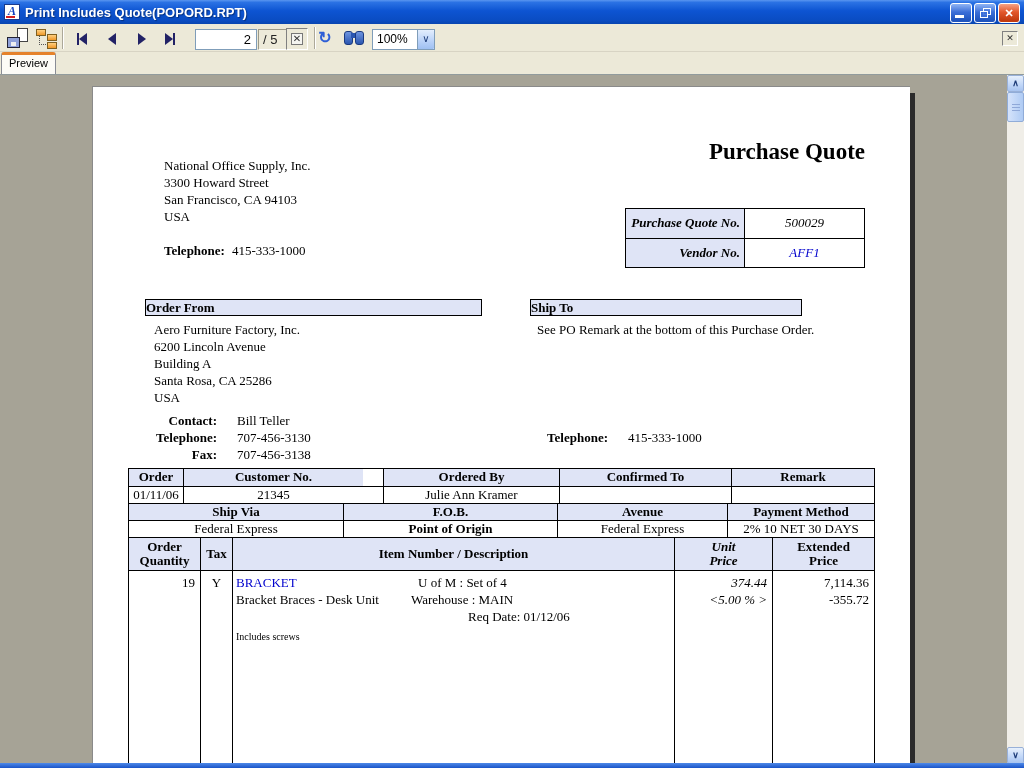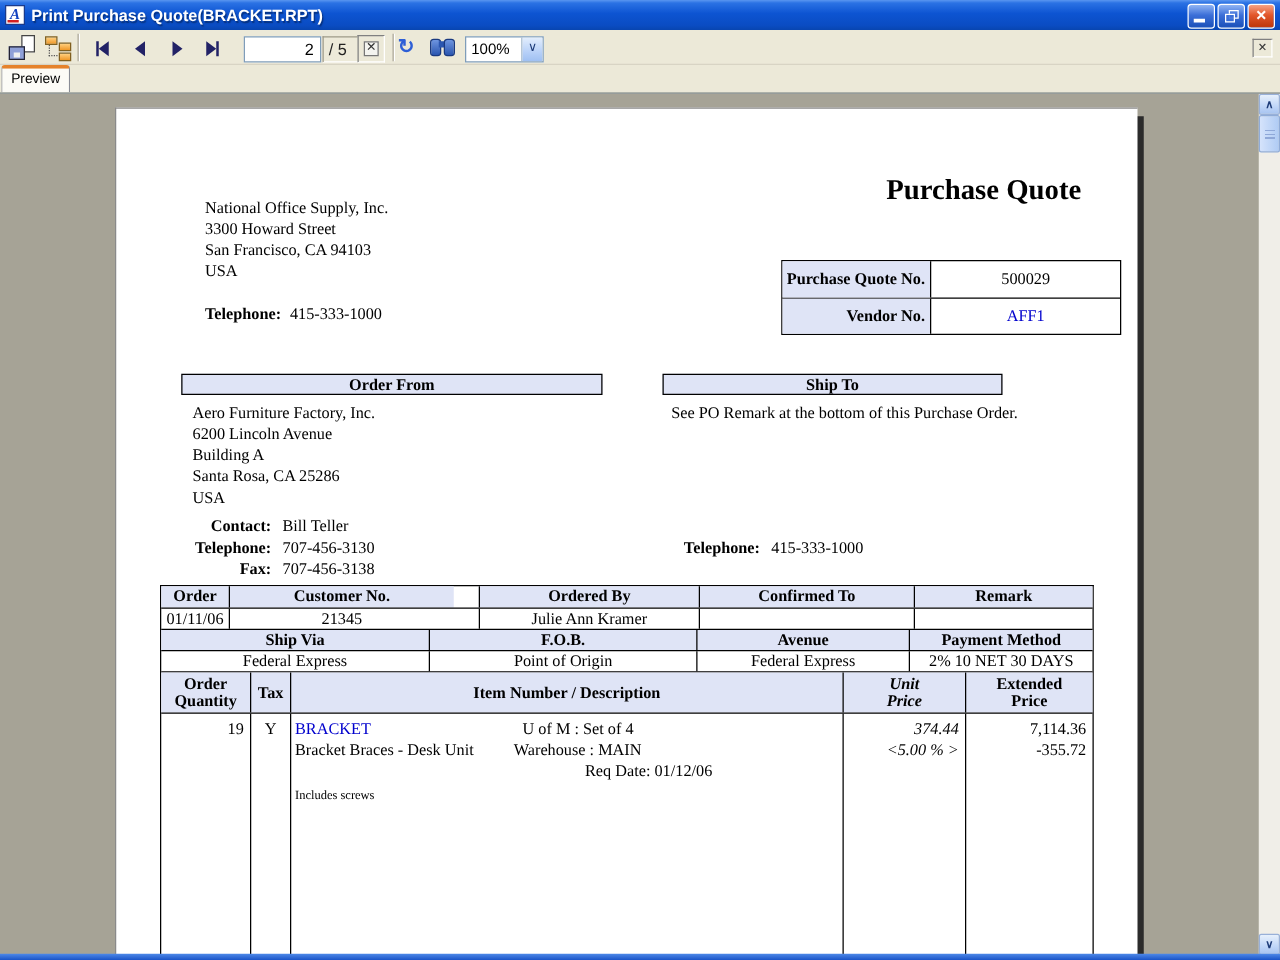--- a/index.html
+++ b/index.html
@@ -96,67 +96,67 @@
 
   
   .report { font-family:"Liberation Serif", serif; font-size:13px; color:#000; }
   .rline { line-height:17px; }
   .blab { font-weight:bold; }
   .company { position:absolute; left:55px; top:70px;margin-left:16px; }
   .phone-row { display:flex; }
   .phone-row .v { margin-left:7px; }
   .rtitle { position:absolute; right:45px; top:52px; font-size:23px; font-weight:bold; white-space:nowrap; }
 
-  .qbox { position:absolute; left:532px; top:121px; width:272px; border:1px solid #000; }
+  .qbox { position:absolute; left:532px; top:121px; width:240px; border:1px solid #000;font-style:italic; }
   .qrow { display:flex; height:29px; }
   .qrow + .qrow { border-top:1px solid #000; }
   .qlab { width:118px; background:#DFE4F6; font-weight:bold; text-align:right; padding:6px 4px 0 0; }
   .qval { flex:1; border-left:1px solid #000; text-align:center; padding-top:6px; }
   .linkblue { color:#0000CD; }
 
   .sechdr { position:absolute; top:212px; height:17px; background:#DFE4F6; border:1px solid #000;
-    font-weight:bold; text-align:center; line-height:15px; }
+    font-weight:bold; line-height:15px; }
   .of-hdr { left:52px; width:337px; }
   .st-hdr { left:437px; width:272px; }
   .of-lines { position:absolute; left:61px; top:234px; }
   .st-note { position:absolute; left:444px; top:234px; }
   .lblrow { position:absolute; display:flex; }
   .lblrow .l { width:95px; text-align:right; font-weight:bold; }
-  .lblrow .v { margin-left:9px;text-align:right; }
+  .lblrow .v { margin-left:20px;text-align:right; }
 
   .otable { position:absolute; left:35px; top:381px; bottom:0; width:747px;
     border:1px solid #000; border-bottom:none; display:flex; flex-direction:column; }
   .orow { display:flex; height:17px; flex:0 0 auto; }
   .orow + .orow, .obody { border-top:1px solid #000; }
   .ocell { border-left:1px solid #000; text-align:center; line-height:16px; overflow:hidden; }
   .ocell:first-child { border-left:none; }
   .ohdr .ocell { background:#DFE4F6; font-weight:bold; }
   .ihdr { height:33px; }
   .ihdr .ocell { display:flex; flex-direction:column; justify-content:center; line-height:14px; }
   .cA1{width:54px;} .cA2{width:180px;} .cA3{width:176px;margin-left:20px;} .cA4{width:172px;} .cA5{flex:1;}
-  .cB1{width:214px;} .cB2{width:214px;} .cB3{width:170px;} .cB4{flex:1;}
+  .cB1{width:214px;} .cB2{width:214px;font-weight:bold;} .cB3{width:170px;} .cB4{flex:1;}
   .cC1{width:71px;} .cC2{width:32px;} .cC3{width:442px;} .cC4{width:98px;font-style:italic;} .cC5{flex:1;}
   .obody { display:flex; flex:1 1 auto; }
   .bcell { border-left:1px solid #000; padding-top:3px; }
   .bcell:first-child { border-left:none; }
   .num { text-align:right; padding-right:5px; }
   .ctr { text-align:center; }
   .desc-cell { position:relative; }
   .desc-cell span { position:absolute; white-space:nowrap; line-height:17px; }
   .d-l1a { left:3px; top:3px; } .d-l1b { left:185px; top:3px; }
   .d-l2a { left:3px; top:20px; } .d-l2b { left:178px; top:20px; }
   .d-l3  { left:235px; top:37px; }
   .d-l4  { left:3px; top:57px; font-size:10px; }
 </style>
 </head>
 <body>
 
 <div class="abs titlebar">
   <div class="app-icon">A</div>
-  <div class="win-title">Print Purchase Quote(BRACKET.RPT)</div>
+  <div class="win-title">Print Includes Quote(POPORD.RPT)</div>
   <div class="winbtns">
     <div class="wbtn">
         <span class="min-glyph"></span>
       </div>
     <div class="wbtn">
         <span class="rest-glyph1"></span>
         <span class="rest-glyph2"></span>
       </div>
     <div class="wbtn close"><span>✕</span></div>
   </div>

